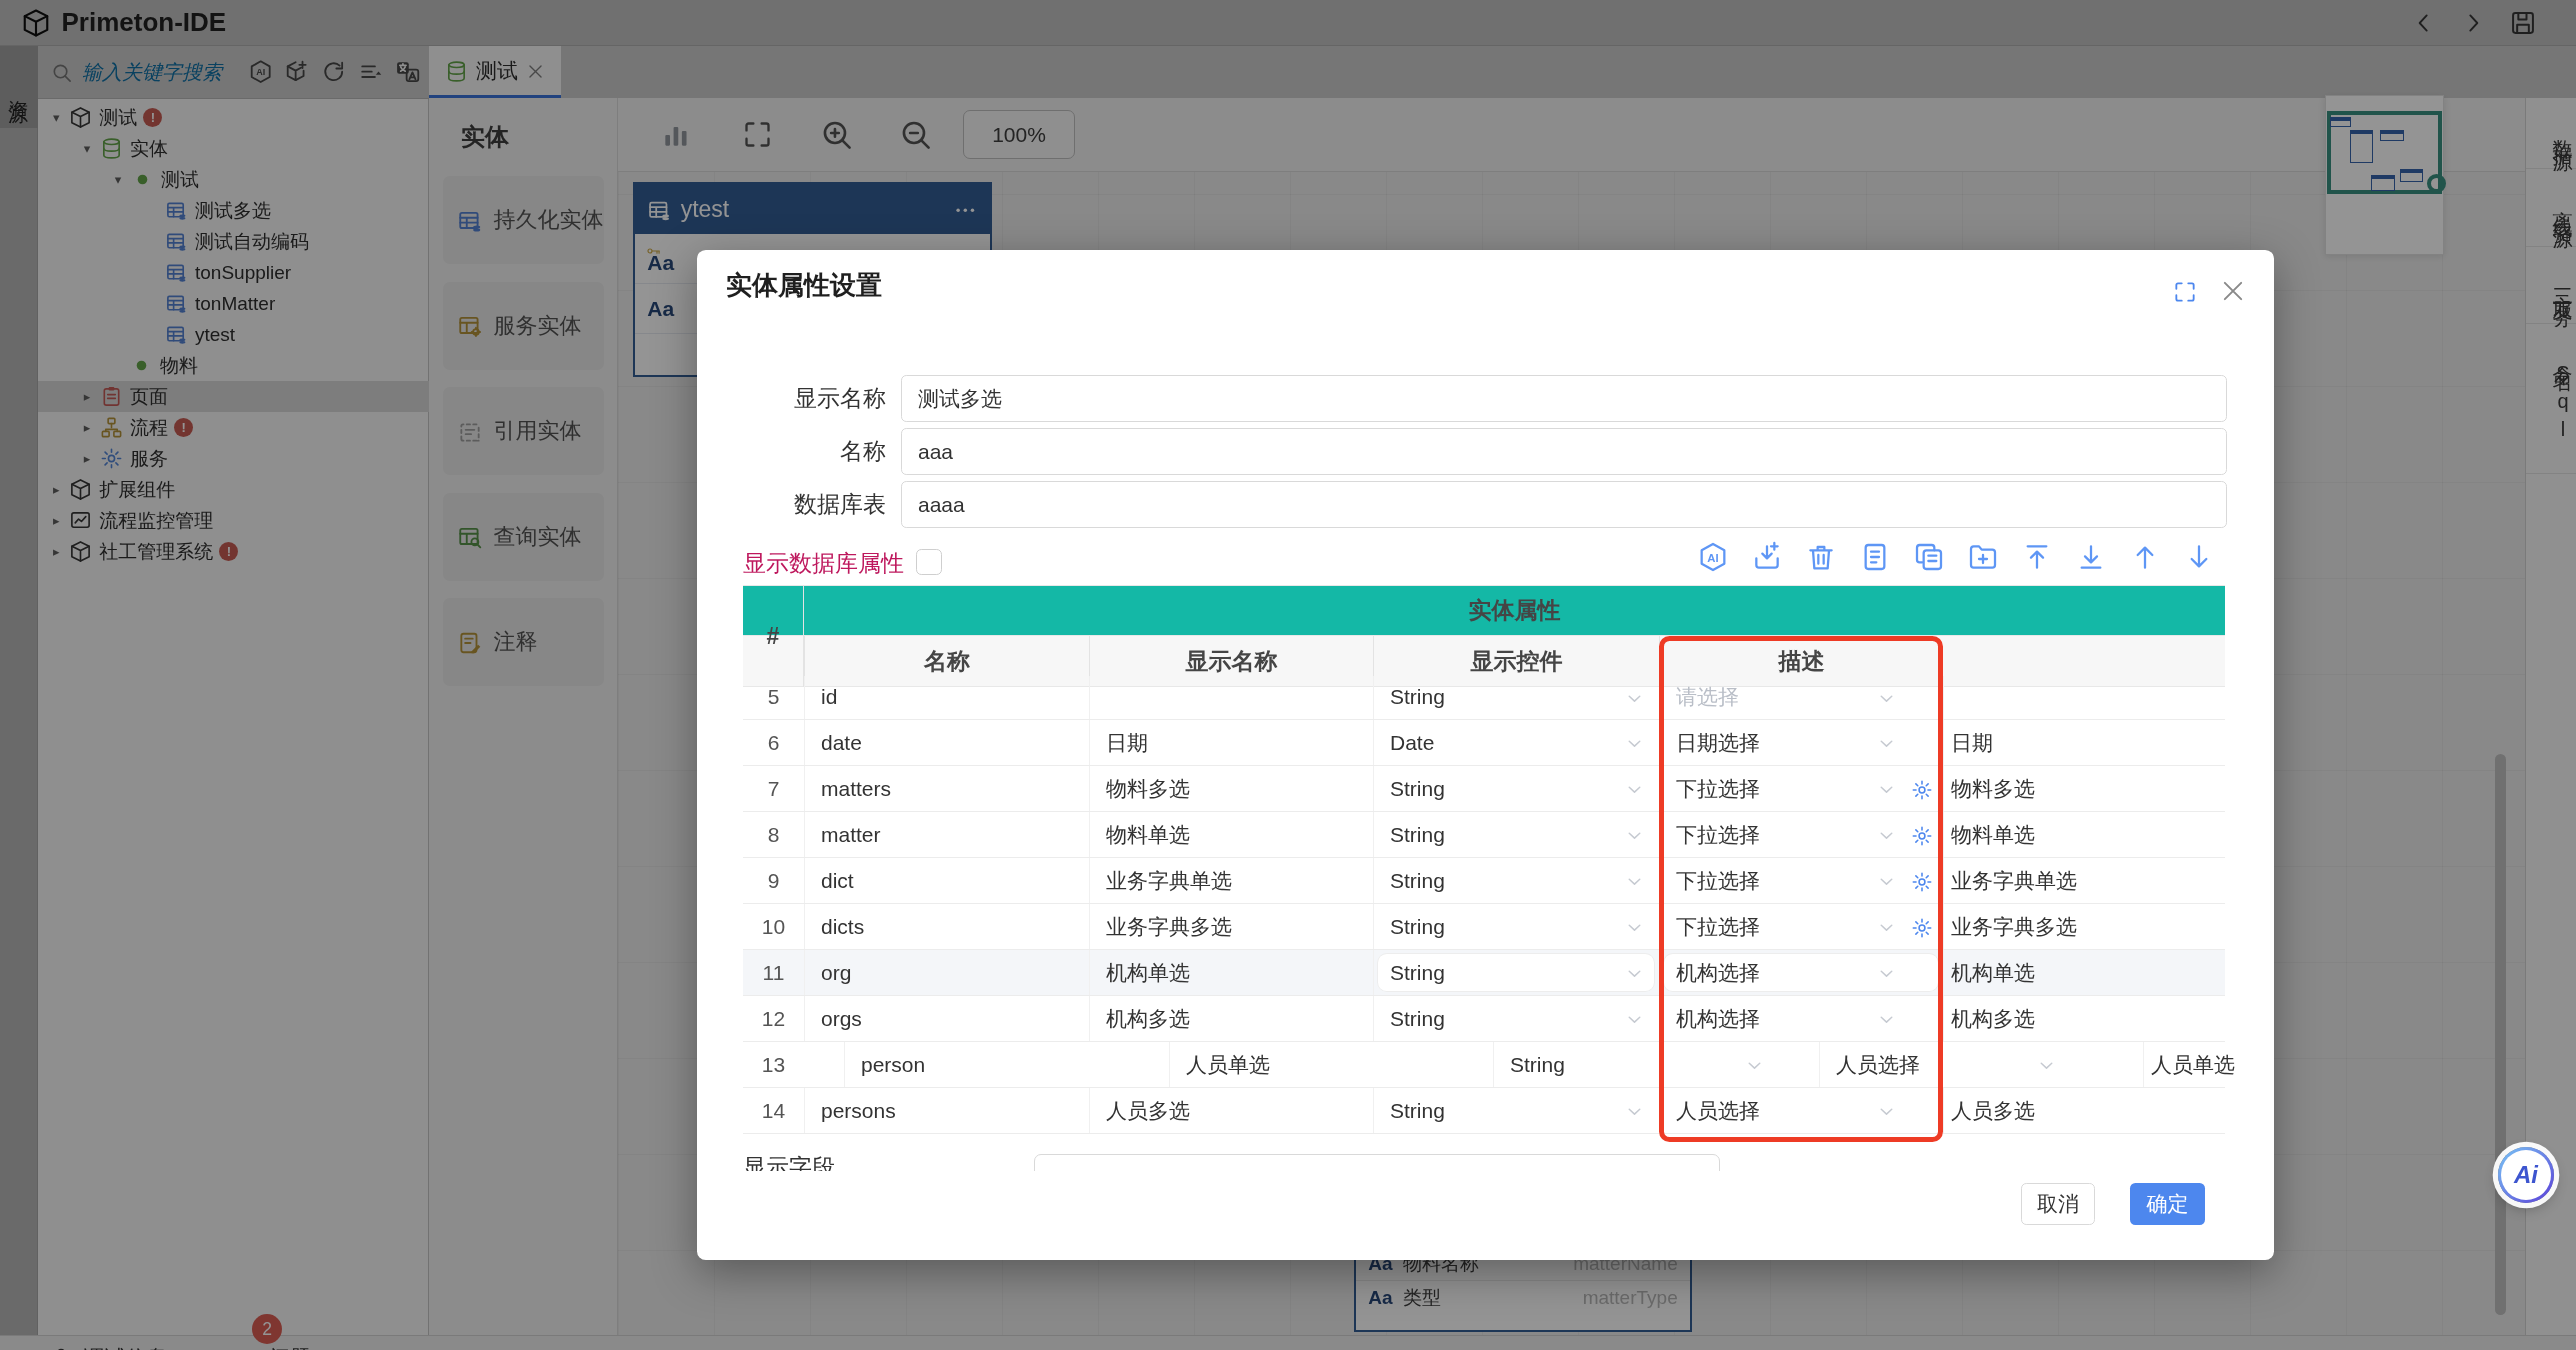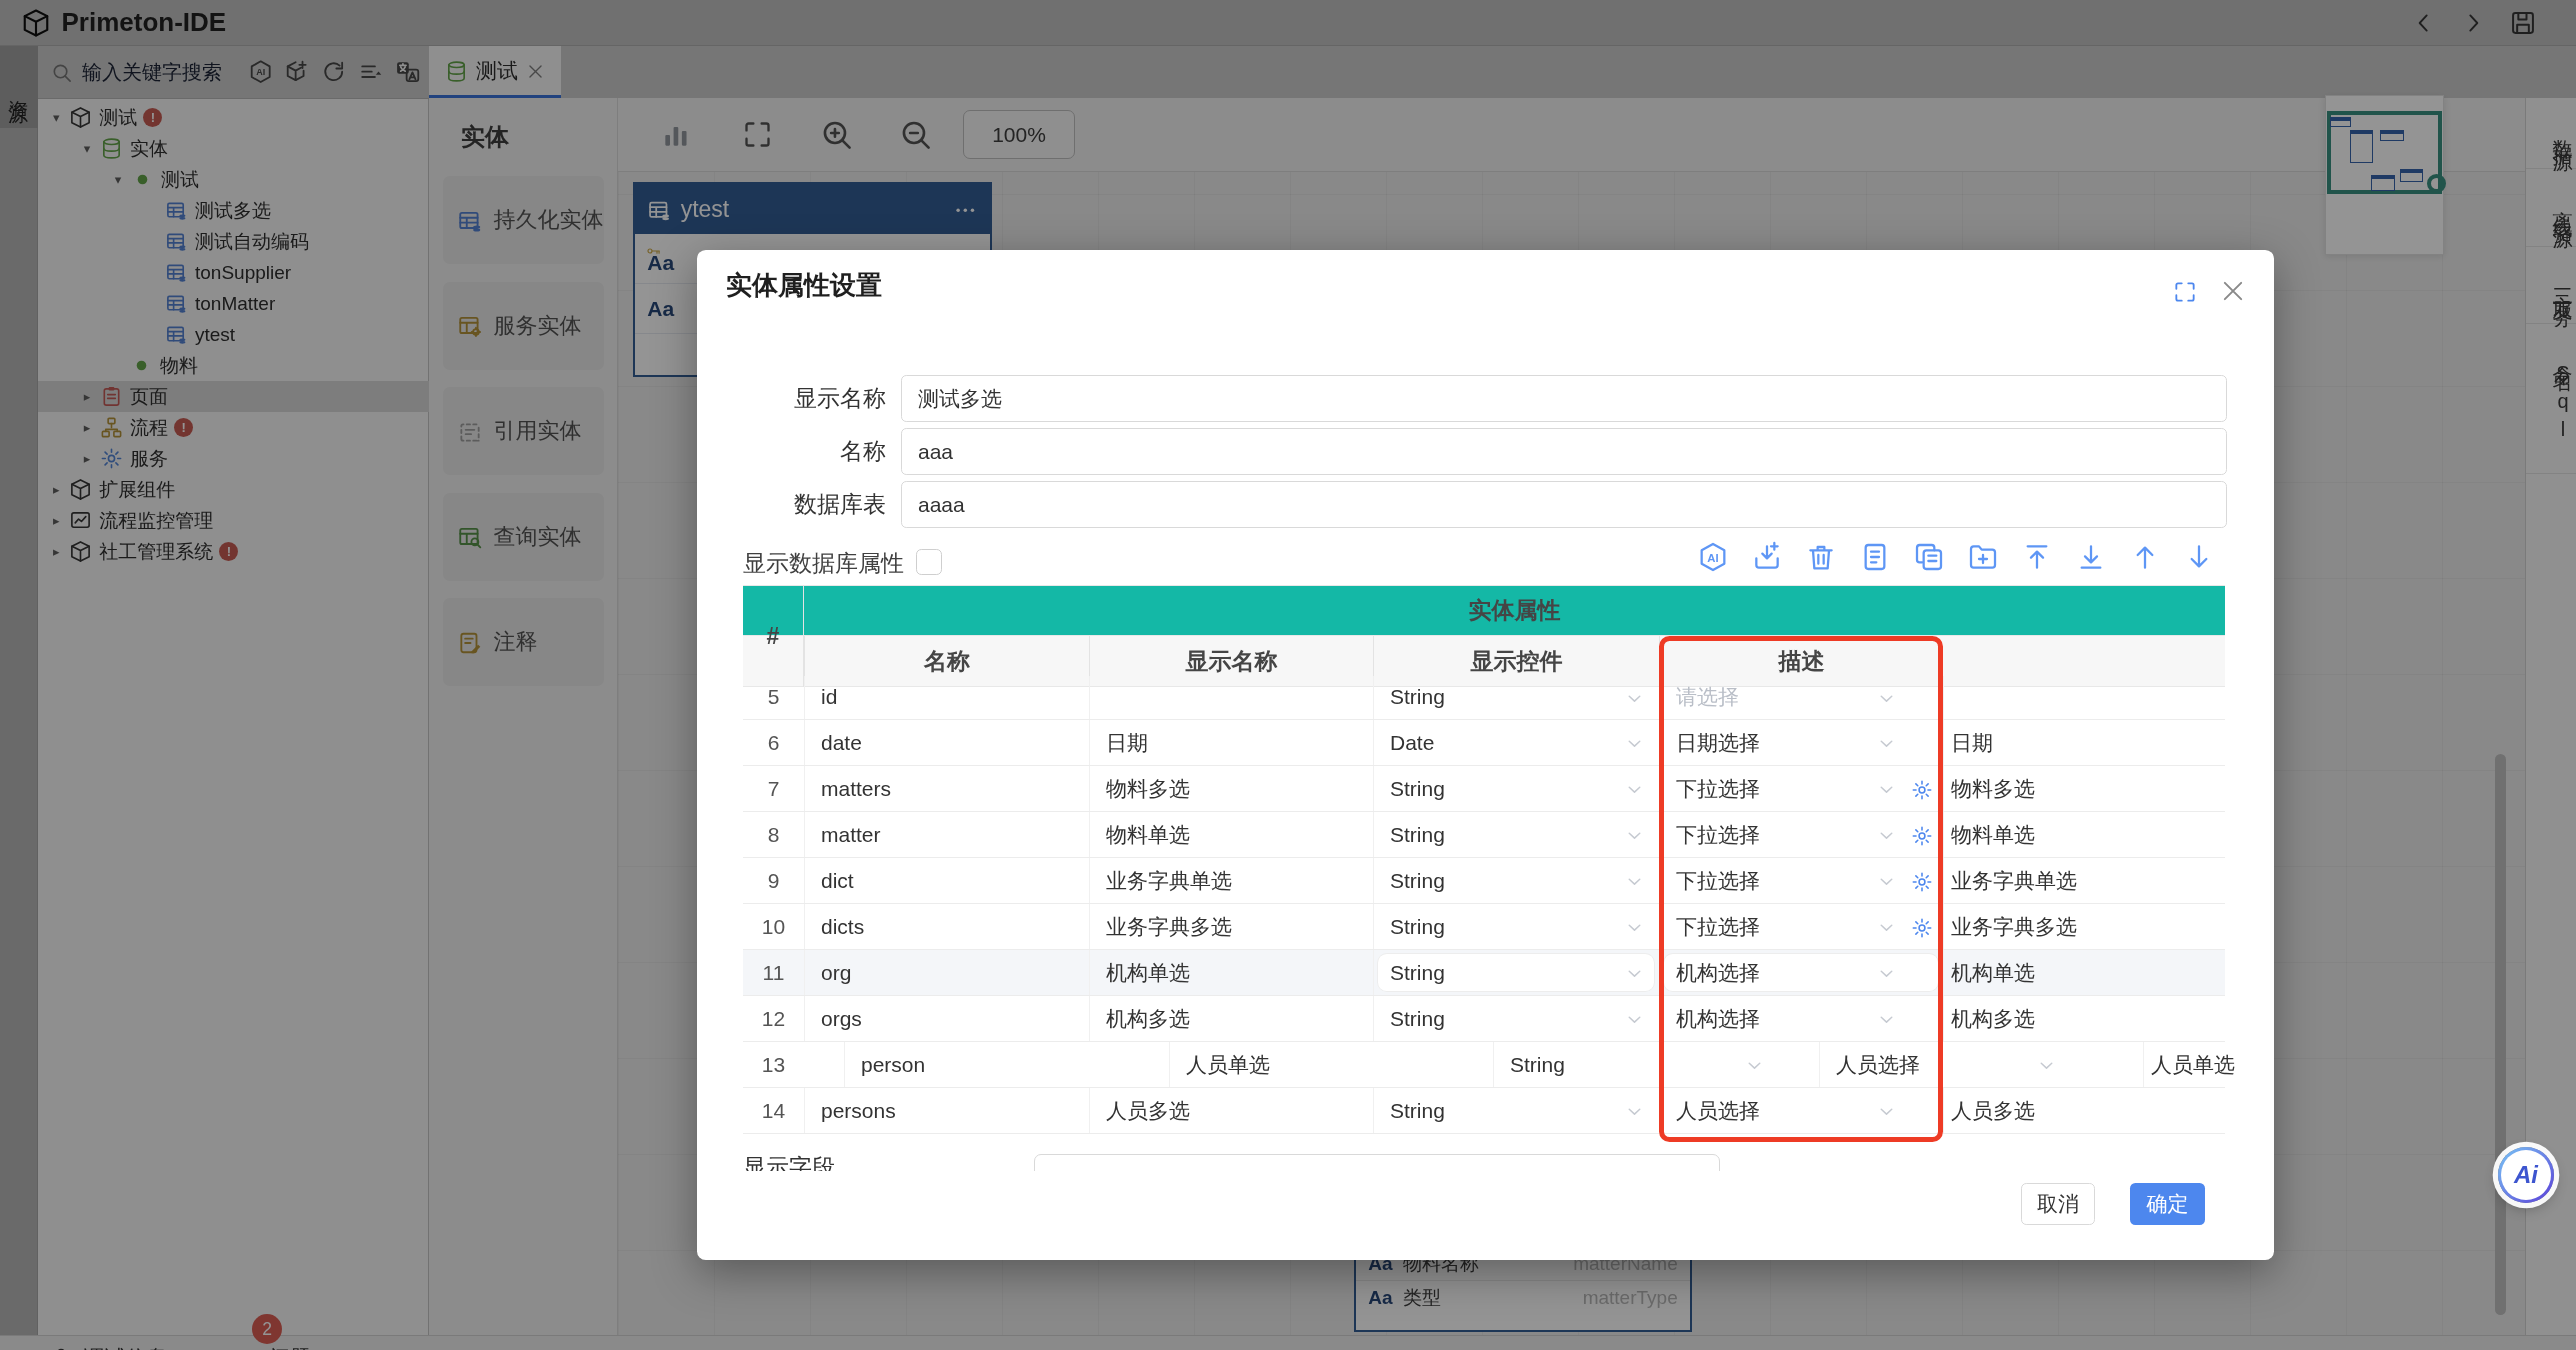--- a/index.html
+++ b/index.html
@@ -13,21 +13,21 @@
   .titlebar .app-title{font-size:26px;font-weight:bold;color:#151515;margin-left:10.5px;}
   .titlebar-nav{position:absolute;right:39px;top:0;height:46px;display:flex;align-items:center;gap:23px;color:#2b2b2b;}
 
   
   .activity{position:absolute;left:0;top:46px;width:38px;height:1290px;background:#b3b3b3;border-right:0.9px solid #a2a2a2;}
   .activity .atab{position:absolute;left:0;top:0;width:38px;height:82px;background:#9b9b9b;color:#161616;writing-mode:vertical-rl;text-orientation:upright;font-size:20px;display:flex;align-items:center;justify-content:center;letter-spacing:3.5px;}
 
   
   .explorer{position:absolute;left:38px;top:46px;width:391px;height:1290px;background:#f6f6f6;border-right:0.9px solid #c2c2c2;}
   .searchrow{position:absolute;left:0;top:0;width:391px;height:53px;background:#c9c9c9;border-bottom:0.9px solid #b2b2b2;display:flex;align-items:center;padding:0 8.8px 0 12.3px;gap:8.8px;color:#6e6e6e;}
-  .searchrow .ph{font-size:20px;color:#0f172a;flex:1;}
+  .searchrow .ph{font-size:20px;color:#0369a1;flex:1;font-style:italic;}
   .searchrow .tools{display:flex;gap:11.4px;color:#3c3c3c;}
   .tree{position:absolute;left:0;top:56px;width:391px;}
   .trow{height:31px;display:flex;align-items:center;font-size:19px;color:#242424;white-space:nowrap;}
   .trow.sel{background:#d6d6d6;}
   .trow .arr{width:26px;text-align:center;font-size:13px;color:#555;flex:none;}
   .trow .lbl{margin-left:7px;}
   .badge{width:19px;height:19px;border-radius:50%;background:#c4534a;color:#fff;font-size:13px;font-weight:bold;display:inline-flex;align-items:center;justify-content:center;margin-left:6.1px;flex:none;}
 
   
   .tabstrip{position:absolute;left:429px;top:46px;width:2147px;height:53px;background:#c9c9c9;border-bottom:0.9px solid #b2b2b2;}
@@ -76,21 +76,21 @@
   
   .overlay{position:absolute;left:0;top:0;width:2576px;height:1350px;background:rgba(17,17,17,.45);z-index:50;}
 
   
   .modal{position:absolute;left:697px;top:250px;width:1577px;height:1010px;background:#fff;border-radius:8.8px;box-shadow:0 12.3px 44px rgba(0,0,0,.35);z-index:60;overflow:hidden;}
   .m-title{position:absolute;left:29px;top:17.5px;font-size:26px;font-weight:bold;color:#1f1f1f;}
   .m-fs{position:absolute;left:1475px;top:29px;color:#4d87ee;}
   .m-close{position:absolute;left:1522px;top:27px;color:#8a8a8a;}
   .f-label{position:absolute;width:189px;text-align:right;font-size:23px;color:#333;line-height:47px;}
   .f-input{position:absolute;left:204px;width:1326px;height:47px;border:0.9px solid #d9d9d9;border-radius:5.3px;background:#fff;font-size:21px;color:#333;display:flex;align-items:center;padding-left:16px;}
-  .chk-label{position:absolute;left:46px;top:298px;font-size:23px;color:#404040;}
+  .chk-label{position:absolute;left:46px;top:298px;font-size:23px;color:#be185d;}
   .checkbox{position:absolute;left:219px;top:299px;width:26px;height:26px;border:0.9px solid #cfcfcf;border-radius:5.3px;background:#fff;}
   .m-tools{position:absolute;left:1000px;top:291px;width:513px;display:flex;gap:22px;color:#5e96f5;}
 
   .mtable{position:absolute;left:46px;top:335px;width:1482px;}
   .th-group{height:51px;background:#14b8a6;border-top:0.9px solid #e8e8e8;border-bottom:0.9px solid #e8e8e8;display:flex;align-items:center;}
   .th-group .gh{width:100%;padding-left:61px;text-align:center;font-size:23px;font-weight:bold;color:#454545;}
   .th-cols{height:51px;background:#f7f7f7;border-bottom:0.9px solid #e8e8e8;display:grid;grid-template-columns:61px 285px 284px 286px 284px 281px;}
   .th-cols div{display:flex;align-items:center;justify-content:center;font-size:23px;font-weight:bold;color:#454545;border-left:0.9px solid #e3e3e3;}
   .th-cols div:first-child{border-left:none;}
   .hash-cell{position:absolute;left:0;top:0;width:61px;height:102px;display:flex;align-items:center;justify-content:center;font-size:23px;font-weight:bold;color:#454545;border-right:0.9px solid #e3e3e3;}

